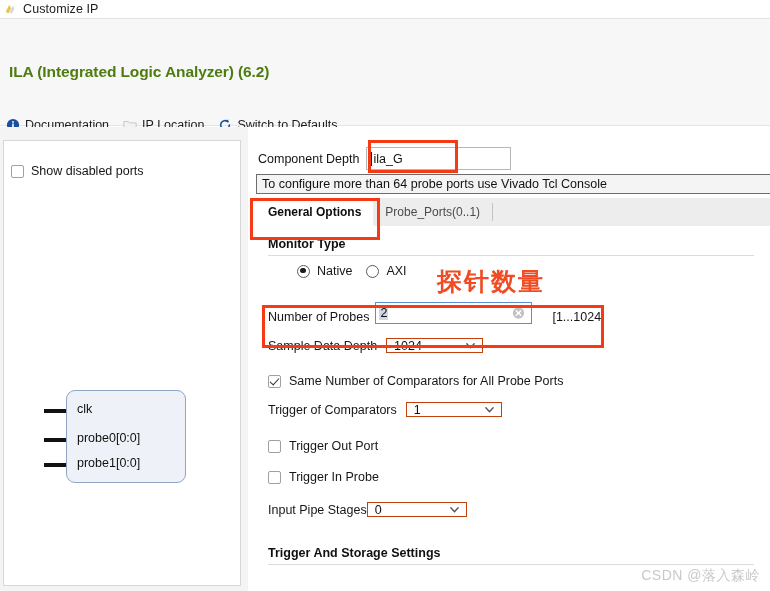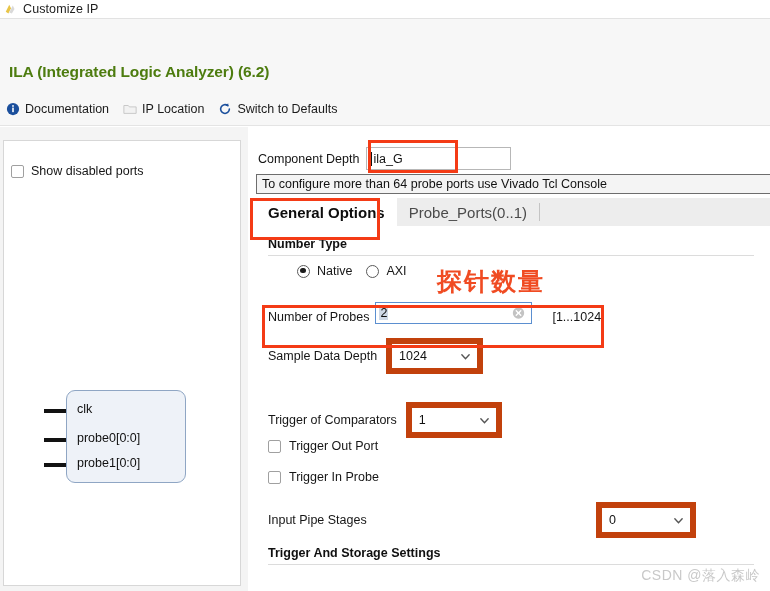--- a/index.html
+++ b/index.html
@@ -53,21 +53,21 @@
     left: 9px;
     top: 44px;
     font-size: 15.5px;
     font-weight: bold;
     color: #4d7c0f;
     letter-spacing: -0.1px;
   }
   .header-links {
     position: absolute;
     left: 6px;
-    top: 83px;
+    top: 99px;
     display: flex;
     align-items: flex-end;
     gap: 0px;
   }
   .hlink {
     display: flex;
     align-items: center;
     font-size: 12.5px;
     color: #1b1b1b;
     margin-right: 14px;
@@ -239,21 +239,21 @@
     height: 28px;
     background: #ededed;
     border-bottom: 1px solid #d2d2d2;
     display: flex;
     align-items: stretch;
   }
   .tab {
     display: flex;
     align-items: center;
     padding: 8px 12px;
-    font-size: 15px;
+    font-size: 12px;
     color: #4b4b4b;
     box-sizing: border-box;
   }
   .tab.active {
     background: #ffffff;
     color: #0d0d0d;
     font-weight: bold;
   }
   .tab-divider {
     width: 1px;
@@ -338,22 +338,22 @@
     height: 13px;
   }
   .range-hint {
     font-size: 12.5px;
     color: #151515;
     margin-left: 20px;
     white-space: nowrap;
   }
 
   .combo {
-    height: 36px;
-    border: 6px solid #c2410c;
+    height: 15px;
+    border: 1px solid #c2410c;
     background: #ffffff;
     box-sizing: border-box;
     display: flex;
     align-items: center;
     justify-content: space-between;
     padding: 0 6px 0 7px;
     font-size: 12.5px;
     color: #111;
   }
   .chev {
@@ -474,21 +474,21 @@
       </div>
       <div class="tab">
         <span>Probe_Ports(0..1)</span>
       </div>
       <div class="tab-divider"></div>
     </div>
 
     <div class="tab-content">
 
       <div style="position:absolute; left:12px; top:11px; width:486px;">
-        <div class="section-title">Number Type</div>
+        <div class="section-title">Monitor Type</div>
         <div class="section-rule" style="margin-top:4px;"></div>
       </div>
 
       <div class="field-row" style="position:absolute; left:41px; top:38px;">
         <span class="radio sel"></span>
         <span class="field-label" style="margin-left:7px;">Native</span>
         <span class="radio" style="margin-left:14px;"></span>
         <span class="field-label" style="margin-left:7px;">AXI</span>
       </div>
 
@@ -507,20 +507,24 @@
       <div class="field-row" style="position:absolute; left:12px; top:112px;">
         <span class="field-label">Sample Data Depth</span>
         <div class="combo" style="width:97px; margin-left:9px;">
           <span>1024</span>
           <svg class="chev" viewBox="0 0 12 12">
             <path d="M2 4 L6 8.4 L10 4" fill="none" stroke="#555" stroke-width="1.5" stroke-linecap="round"></path>
           </svg>
         </div>
       </div>
 
+      <div class="field-row" style="position:absolute; left:12px; top:148px;">
+        <span class="cbox checked"></span>
+        <span class="field-label" style="margin-left:8px;">Same Number of Comparators for All Probe Ports</span>
+      </div>
 
       <div class="field-row" style="position:absolute; left:12px; top:176px;">
         <span class="field-label">Trigger of Comparators</span>
         <div class="combo" style="width:96px; margin-left:9px;">
           <span>1</span>
           <svg class="chev" viewBox="0 0 12 12">
             <path d="M2 4 L6 8.4 L10 4" fill="none" stroke="#555" stroke-width="1.5" stroke-linecap="round"></path>
           </svg>
         </div>
       </div>
@@ -529,21 +533,21 @@
         <span class="cbox"></span>
         <span class="field-label" style="margin-left:8px;">Trigger Out Port</span>
       </div>
 
       <div class="field-row" style="position:absolute; left:12px; top:244px;">
         <span class="cbox"></span>
         <span class="field-label" style="margin-left:8px;">Trigger In Probe</span>
       </div>
 
       <div style="position:absolute; left:12px; top:276px; width:486px;">
-        <div style="display:flex; align-items:center; justify-content:space-between;">
+        <div style="display:flex; align-items:center; ">
           <span class="field-label">Input Pipe Stages</span>
           <div class="combo" style="width:100px; margin-right:58px;">
             <span>0</span>
             <svg class="chev" viewBox="0 0 12 12">
               <path d="M2 4 L6 8.4 L10 4" fill="none" stroke="#555" stroke-width="1.5" stroke-linecap="round"></path>
             </svg>
           </div>
         </div>
       </div>
 

